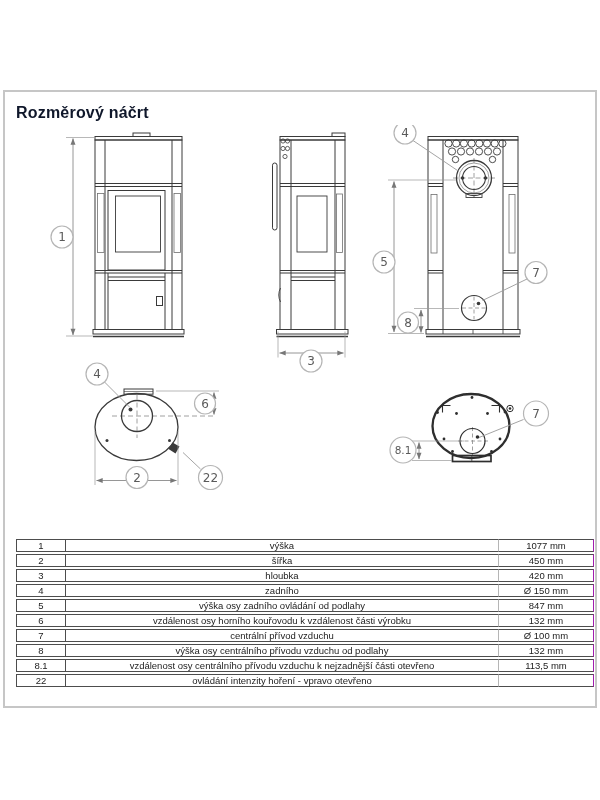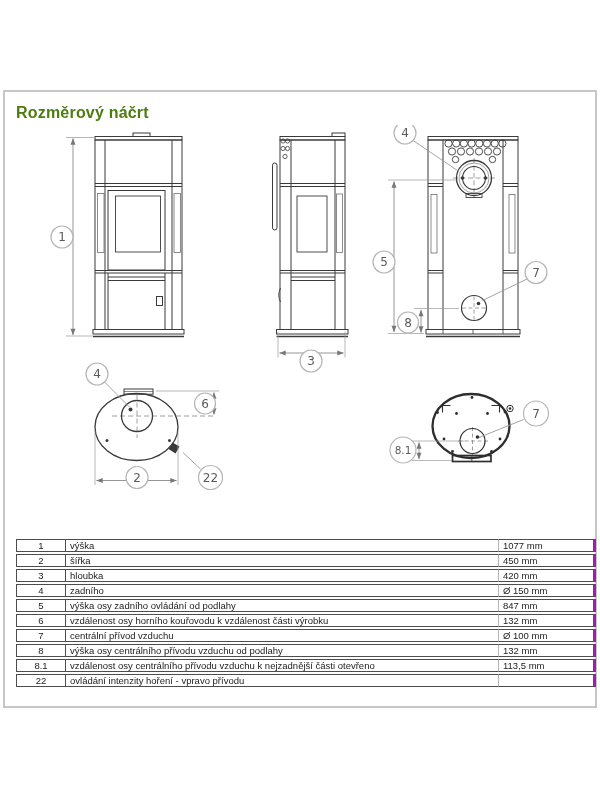--- a/index.html
+++ b/index.html
@@ -1,27 +1,27 @@
 <!DOCTYPE html>
 <html><head>
 <meta charset="utf-8">
 <style>
   html,body{margin:0;padding:0;}
   body{width:600px;height:800px;background:#ffffff;font-family:"Liberation Sans",sans-serif;}
   .page{position:relative;width:600px;height:800px;background:#fff;overflow:hidden;}
   .frame{position:absolute;left:3px;top:90px;width:590px;height:614px;border:2px solid #c6c6c6;background:#fff;}
-  .h-title{position:absolute;left:16px;font-size:16px;font-weight:bold;color:#4d7c0f;letter-spacing:0.2px;}
+  .h-title{position:absolute;left:16px;font-size:16px;font-weight:bold;color:#0f172a;letter-spacing:0.2px;}
   #title1{top:104px;}
   #title2{top:511px;}
   svg.drawing{position:absolute;left:0;top:125px;width:600px;height:380px;}
   table.info{position:absolute;left:16px;top:537px;width:570px;border-collapse:separate;border-spacing:0 2px;font-size:9.5px;color:#222;table-layout:fixed;}
   table.info td{height:11px;line-height:11px;border-top:1px solid #4d4d4d;border-bottom:1px solid #4d4d4d;padding:0 4px;overflow:hidden;white-space:nowrap;}
   td.c-num{width:40px;text-align:center;border-left:1px solid #4d4d4d;border-right:1px solid #4d4d4d;}
-  td.c-desc{width:424px;text-align:left;border-right:1px solid #b5b5b5;}
-  td.c-val{width:86px;text-align:left;border-right:3px solid #a21caf;}
+  td.c-desc{width:424px;text-align:center;border-right:1px solid #b5b5b5;}
+  td.c-val{width:86px;text-align:center;border-right:1px solid #a21caf;}
 </style>
 </head>
 <body>
 
 <div class="page">
   <div class="frame"></div>
 
   <div class="h-title" id="title1">Rozměrový náčrt</div>
 
   <svg class="drawing" viewBox="0 125 600 380" xmlns="http://www.w3.org/2000/svg">
@@ -316,18 +316,18 @@
         <td class="c-desc">výška osy centrálního přívodu vzduchu od podlahy</td>
         <td class="c-val">132 mm</td>
       </tr>
       <tr>
         <td class="c-num">8.1</td>
         <td class="c-desc">vzdálenost osy centrálního přívodu vzduchu k nejzadnější části otevřeno</td>
         <td class="c-val">113,5 mm</td>
       </tr>
       <tr>
         <td class="c-num">22</td>
-        <td class="c-desc">ovládání intenzity hoření - vpravo přívodu</td>
+        <td class="c-desc">ovládání intenzity hoření - vpravo otevřeno</td>
         <td class="c-val"></td>
       </tr>
     </tbody>
   </table>
 </div>
 
 </body></html>

